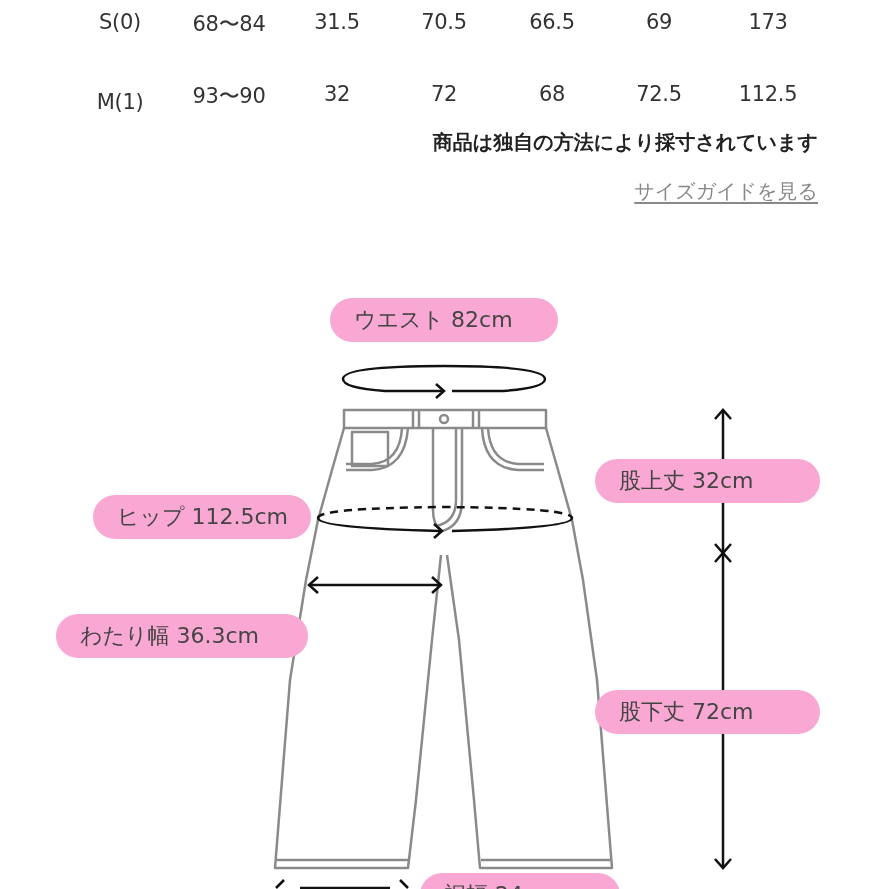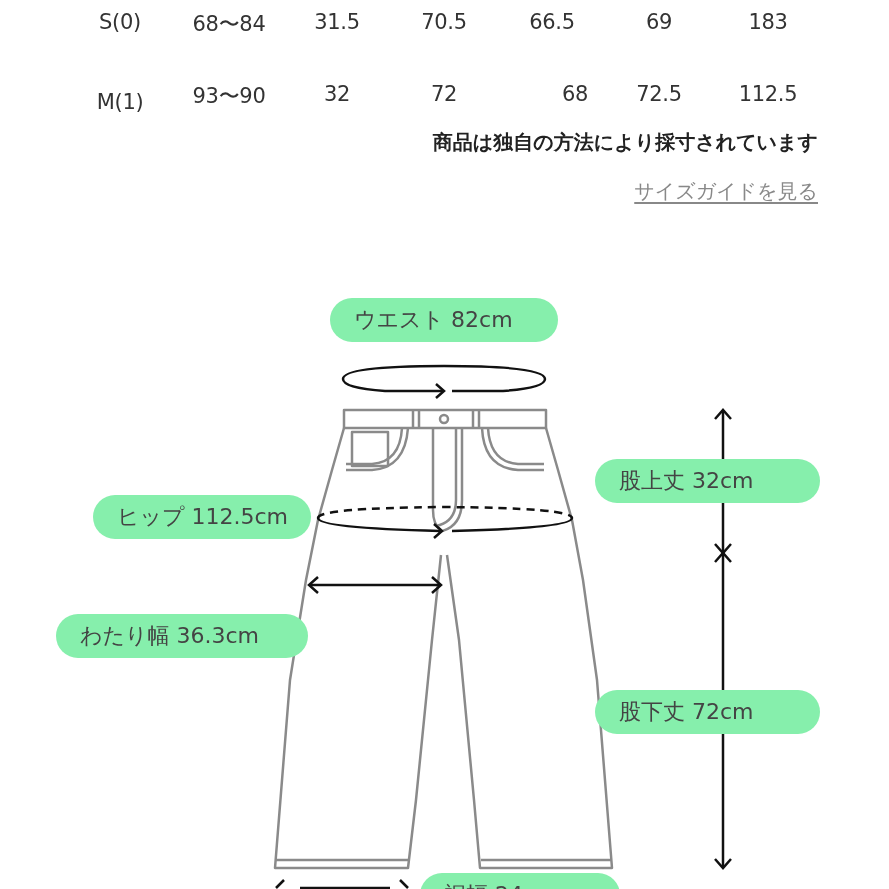--- a/index.html
+++ b/index.html
@@ -3,40 +3,40 @@
 <meta charset="utf-8">
 <style>
   html, body { margin:0; padding:0; background:#ffffff; }
   body { width:889px; height:889px; overflow:hidden; position:relative;
          font-family:"DejaVu Sans", "Liberation Sans", sans-serif; color:#333; }
   .size-row { position:absolute; left:0; width:848px; height:40px; }
   .cell { position:absolute; top:0; font-size:21px; color:#333; text-align:center; transform:translateX(-50%); white-space:nowrap; letter-spacing:-0.3px; }
   .note { position:absolute; right:71px; top:129px; font-size:20px; color:#222; white-space:nowrap;font-weight:bold; }
   .guide-link { position:absolute; right:71px; top:178px; font-size:20px; color:#888; text-decoration:underline; text-underline-offset:4px; white-space:nowrap; cursor:pointer;text-align:center; }
   .diagram { position:absolute; left:0; top:0; width:889px; height:889px; }
-  .pill { position:absolute; background:#86efac; border-radius:24px; height:44px; line-height:44px; font-size:22px; color:#444; white-space:nowrap; padding:0 24px; box-sizing:border-box; }
+  .pill { position:absolute; background:#f9a8d4; border-radius:24px; height:44px; line-height:44px; font-size:22px; color:#444; white-space:nowrap; padding:0 24px; box-sizing:border-box; }
 </style>
 </head>
 <body>
 
 <div class="size-row" style="top:10px;">
   <span class="cell" style="left:120px;">S(0)</span>
   <span class="cell" style="left:229px;">68〜84</span>
   <span class="cell" style="left:337px;">31.5</span>
   <span class="cell" style="left:444px;text-align:center;">70.5</span>
   <span class="cell" style="left:552px;">66.5</span>
   <span class="cell" style="left:659px;">69</span>
-  <span class="cell" style="left:768px;">183</span>
+  <span class="cell" style="left:768px;">173</span>
 </div>
 <div class="size-row" style="top:82px;">
   <span class="cell" style="left:120px;margin-top:8px;">M(1)</span>
   <span class="cell" style="left:229px;">93〜90</span>
   <span class="cell" style="left:337px;">32</span>
   <span class="cell" style="left:444px;">72</span>
-  <span class="cell" style="left:552px;margin-left:23px;">68</span>
+  <span class="cell" style="left:552px;">68</span>
   <span class="cell" style="left:659px;">72.5</span>
   <span class="cell" style="left:768px;">112.5</span>
 </div>
 
 <div class="note">商品は独自の方法により採寸されています</div>
 <a class="guide-link">サイズガイドを見る</a>
 
 <svg class="diagram" width="889" height="889" viewBox="0 0 889 889">
   <g fill="none" stroke="#8a8a8a" stroke-width="2.5" stroke-linejoin="round">
 

